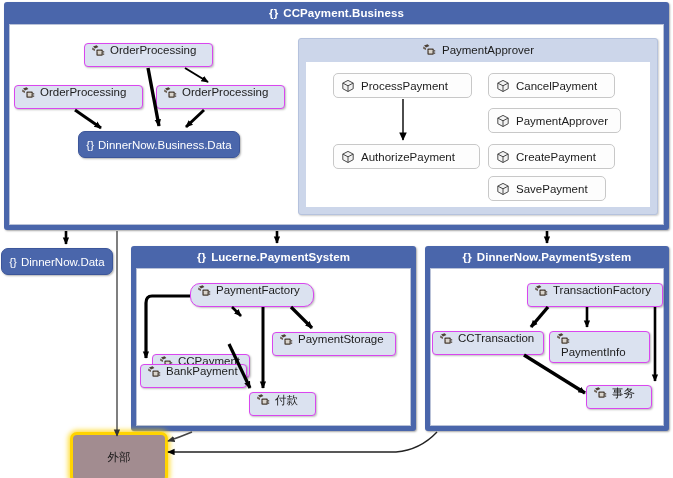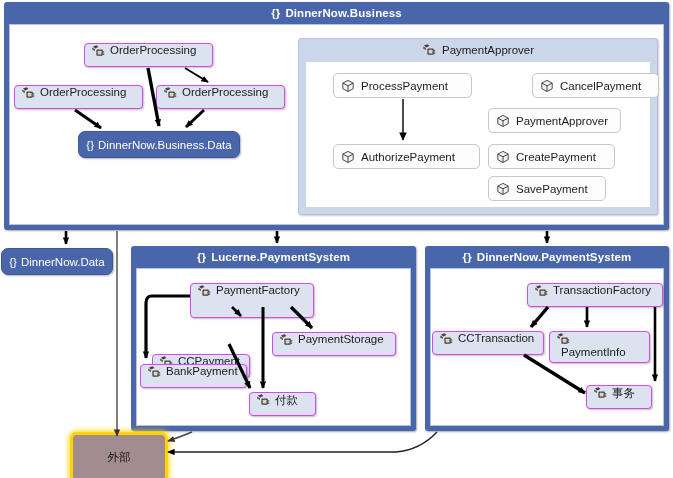--- a/index.html
+++ b/index.html
@@ -63,21 +63,21 @@
          pointer-events:none;}
 </style>
 </head>
 <body>
 
 <div id="stage">
 
   <div class="ns-group" style="left:4px;top:2px;width:665px;height:228px;">
     <div class="ns-header">
       <span class="brace">{}</span>
-      <span>DinnerNow.Business</span>
+      <span>CCPayment.Business</span>
     </div>
     <div class="ns-body"></div>
   </div>
 
   <div class="type-node" style="left:84px;top:43px;width:129px;height:24px;">
     <span class="ico">
       <svg width="14" height="14" viewBox="0 0 14 14">
         <path d="M2 2.6 L5.6 1.2 L7.4 2.9 L4.1 4.5 Z" fill="#4b4036"></path>
         <path d="M1.2 3.6 L4.0 5.0 L4.0 7.0 L1.2 5.8 Z" fill="#6b6054"></path>
         <rect x="5.4" y="5.4" width="6.4" height="6.4" rx="1" fill="#4b4036"></rect>
@@ -148,21 +148,21 @@
   <div class="method-node" style="left:333px;top:144px;width:147px;height:25px;">
     <span class="ico">
       <svg width="14" height="14" viewBox="0 0 14 14">
         <path d="M7 1.4 L12.2 4.1 L12.2 9.7 L7 12.5 L1.8 9.7 L1.8 4.1 Z" fill="#f2f2f2" stroke="#4a4a4a" stroke-width="1"></path>
         <path d="M1.8 4.1 L7 6.8 L12.2 4.1 M7 6.8 L7 12.5" fill="none" stroke="#4a4a4a" stroke-width="1"></path>
       </svg>
     </span>
     <span class="label">AuthorizePayment</span>
   </div>
 
-  <div class="method-node" style="left:488px;top:73px;width:127px;height:25px;margin-left:44px;">
+  <div class="method-node" style="left:488px;top:73px;width:127px;height:25px;">
     <span class="ico">
       <svg width="14" height="14" viewBox="0 0 14 14">
         <path d="M7 1.4 L12.2 4.1 L12.2 9.7 L7 12.5 L1.8 9.7 L1.8 4.1 Z" fill="#f2f2f2" stroke="#4a4a4a" stroke-width="1"></path>
         <path d="M1.8 4.1 L7 6.8 L12.2 4.1 M7 6.8 L7 12.5" fill="none" stroke="#4a4a4a" stroke-width="1"></path>
       </svg>
     </span>
     <span class="label">CancelPayment</span>
   </div>
 
   <div class="method-node" style="left:488px;top:108px;width:133px;height:25px;">
@@ -201,21 +201,21 @@
   </div>
 
   <div class="ns-group" style="left:131px;top:246px;width:285px;height:185px;">
     <div class="ns-header">
       <span class="brace">{}</span>
       <span>Lucerne.PaymentSystem</span>
     </div>
     <div class="ns-body"></div>
   </div>
 
-  <div class="type-node" style="left:190px;top:283px;width:124px;height:35px;">
+  <div class="type-node" style="left:190px;top:283px;width:124px;height:24px;border-radius:10px;">
     <span class="ico">
       <svg width="14" height="14" viewBox="0 0 14 14">
         <path d="M2 2.6 L5.6 1.2 L7.4 2.9 L4.1 4.5 Z" fill="#4b4036"></path>
         <path d="M1.2 3.6 L4.0 5.0 L4.0 7.0 L1.2 5.8 Z" fill="#6b6054"></path>
         <rect x="5.4" y="5.4" width="6.4" height="6.4" rx="1" fill="#4b4036"></rect>
         <rect x="6.7" y="6.7" width="3.8" height="3.8" rx=".6" fill="#d9d4cc"></rect>
         <path d="M11.8 7.2 h1.4 v1.2 h-1.4 z M11.8 9.6 h1.4 v1.2 h-1.4 z" fill="#4b4036"></path>
       </svg>
     </span>
     <span class="label">PaymentFactory</span>

